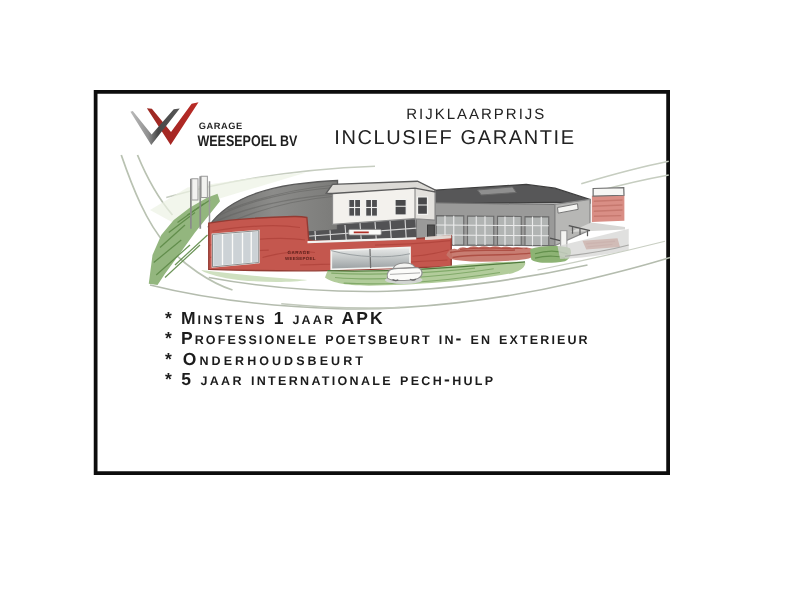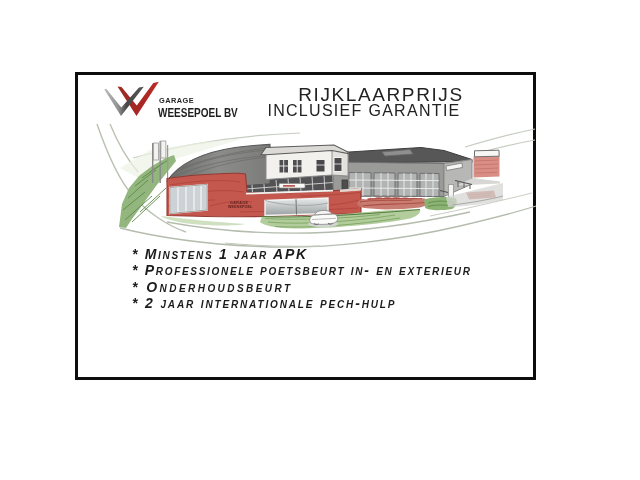--- a/index.html
+++ b/index.html
@@ -260,22 +260,22 @@
   <g>
     <path d="M117.5,86.6 L136.5,116 L158.8,81.8 L153.3,82.9 L136.8,105.5 L121.5,87.0 Z" fill="url(#rw)"></path>
     <path d="M104.3,89.4 L121,116 L143.8,86.8 L139.0,87.4 L121.3,107.5 L106.2,88.7 Z" fill="url(#gw)"></path>
   </g>
 </svg>
 
 <div class="abs" style="left:159px;top:96.4px;font-size:7.4px;font-weight:bold;letter-spacing:0.45px;color:#262626;">GARAGE</div>
 
 <div class="abs" style="left:158px;top:105.9px;font-size:12.2px;font-weight:bold;letter-spacing:0px;color:#1e1e1e;transform:scaleX(0.82);transform-origin:left top;">WEESEPOEL BV</div>
 
-<div class="abs" style="left:231px;top:84px;width:300px;text-align:center;font-size:19px;letter-spacing:1.6px;color:#222;">RIJKLAARPRIJS</div>
+<div class="abs" style="left:231px;top:84px;width:300px;text-align:center;font-size:12px;letter-spacing:1.6px;color:#222;">RIJKLAARPRIJS</div>
 
 <div class="abs" style="left:232px;top:102px;width:264px;text-align:center;font-size:16px;letter-spacing:1.3px;color:#222;">INCLUSIEF GARANTIE</div>
 
-<div class="abs" style="left:132px;top:245.5px;font-size:14px;font-weight:bold;font-variant:small-caps;letter-spacing:1.7px;line-height:16.6px;color:#1c1c1c;font-style:italic;">
+<div class="abs" style="left:132px;top:245.5px;font-size:14px;font-weight:bold;font-variant:small-caps;letter-spacing:1.7px;line-height:16.6px;color:#1c1c1c;">
   <div>* Minstens 1 jaar APK</div>
   <div>* Professionele poetsbeurt in- en exterieur</div>
   <div style="letter-spacing:2.45px;">* Onderhoudsbeurt</div>
-  <div style="letter-spacing:1.85px;">* 2 jaar internationale pech-hulp</div>
+  <div style="letter-spacing:1.85px;">* 5 jaar internationale pech-hulp</div>
 </div>
 
 </body></html>

